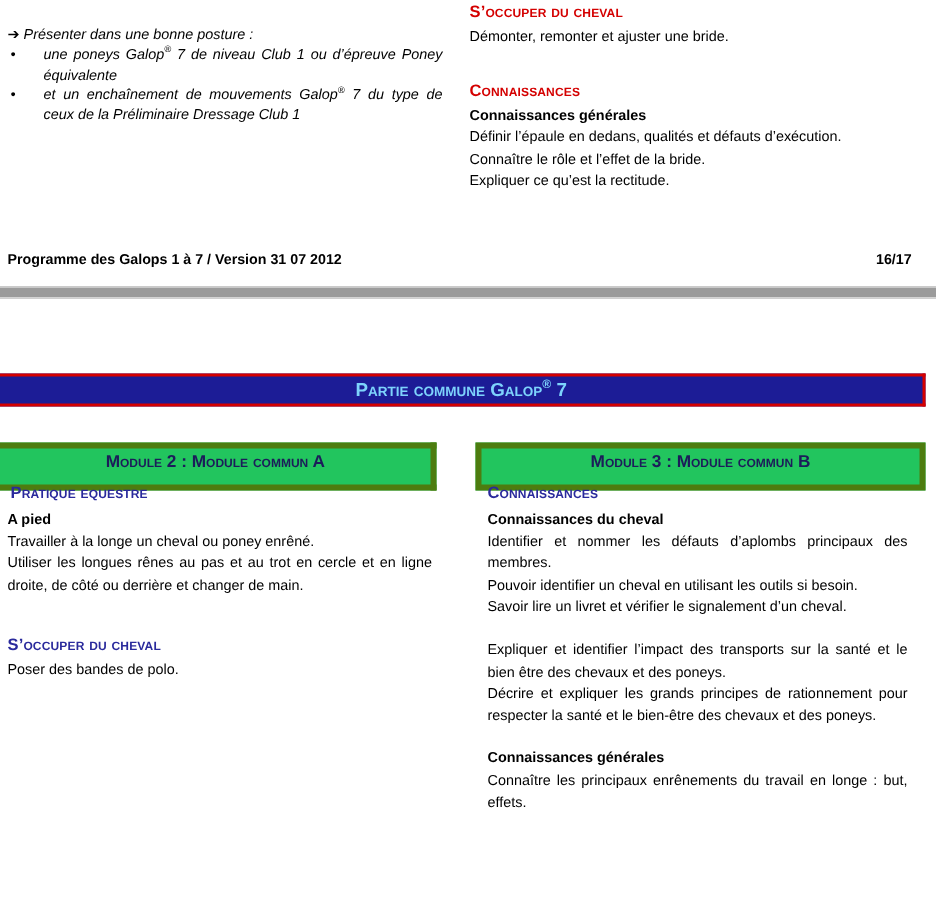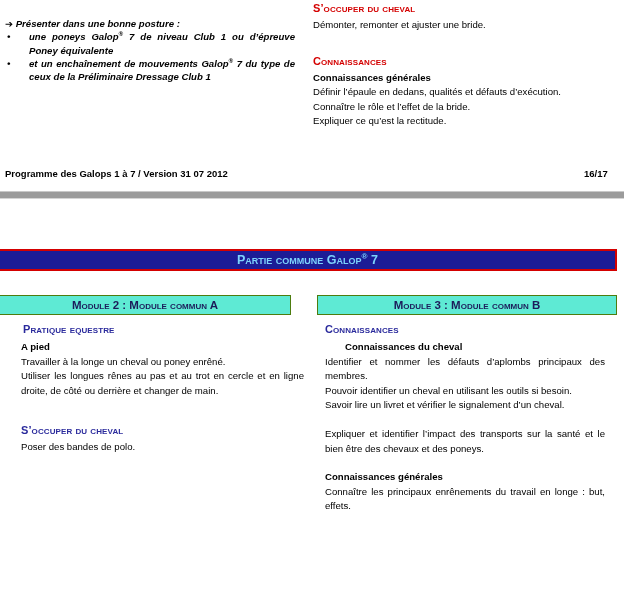--- a/index.html
+++ b/index.html
@@ -1,31 +1,31 @@
 <!DOCTYPE html>
 <html><head>
 <meta charset="utf-8">
 <style>
   html, body { margin:0; padding:0; background:#ffffff; }
   body { width:624px; height:611px; position:relative; overflow:hidden;
          font-family:"Liberation Sans", "DejaVu Sans", sans-serif; color:#000; font-size:9.6px; }
   .abs { position:absolute; }
-  .it-bold { font-style:italic; font-weight:bold; line-height:13.3px; }
+  .it-bold { font-style:italic; font-weight:normal; line-height:13.3px; }
   .bul-row { display:flex; }
   .bul { width:22px; text-align:left; padding-left:2px; }
   .just { text-align:justify; }
   .red-h { color:#d40000; font-weight:bold; font-variant:small-caps; font-size:11px; letter-spacing:0.1px; }
   .blue-h { color:#2a2a9c; font-weight:bold; font-variant:small-caps; font-size:11px; letter-spacing:0.1px; }
   .txt { line-height:14.6px; }
   .b { font-weight:bold; }
   .footer { font-weight:bold; font-size:9.5px; }
   .sep { left:0; width:624px; top:191px; height:8px; background:#9b9b9b; border-top:1px solid #c8c8c8; border-bottom:1px solid #d4d4d4; box-sizing:border-box; }
   .banner { left:0; top:249px; width:617px; height:22px; background:#1c1c96; border:2px solid #d40000; border-left:none; box-sizing:border-box;
             color:#7dd3fc; font-weight:bold; font-variant:small-caps; font-size:12.5px; text-align:center; line-height:18px; }
-  .modbox { top:295px; height:20px; background:#5eead4; border:1px solid #4d7c0f; box-sizing:border-box;
+  .modbox { top:295px; height:32px; background:#22c55e; border:4px solid #4d7c0f; box-sizing:border-box;
             color:#1c1c5a; font-weight:bold; font-variant:small-caps; font-size:11.5px; text-align:center; line-height:18px; }
   sup { font-size:65%; line-height:0; }
 </style>
 </head>
 <body>
 
 <div class="abs it-bold" style="left:5px; top:17px; width:290px;">
   <div>
     <span>➔</span>
     <span>Présenter dans une bonne posture :</span>
@@ -55,33 +55,34 @@
 
 <div class="abs sep"></div>
 
 <div class="abs banner">
   <span>Partie commune Galop</span><sup>®</sup><span> 7</span>
 </div>
 
 <div class="abs modbox" style="left:0; width:291px; border-left:none;">Module 2 : Module commun A</div>
 <div class="abs modbox" style="left:317px; width:300px;">Module 3 : Module commun B</div>
 
-<div class="abs" style="left:21px; top:323px; width:283px;">
+<div class="abs" style="left:5px; top:323px; width:283px;">
   <div class="blue-h" style="padding-left:2px;">Pratique equestre</div>
   <div class="txt b" style="margin-top:5px;">A pied</div>
   <div class="txt just">Travailler à la longe un cheval ou poney enrêné.</div>
   <div class="txt just">Utiliser les longues rênes au pas et au trot en cercle et en ligne droite, de côté ou derrière et changer de main.</div>
   <div class="blue-h" style="margin-top:26px;">S’occuper du cheval</div>
   <div class="txt" style="margin-top:4px;">Poser des bandes de polo.</div>
 </div>
 
 <div class="abs" style="left:325px; top:323px; width:280px;">
   <div class="blue-h">Connaissances</div>
-  <div class="txt b" style="margin-top:5px;margin-left:20px;">Connaissances du cheval</div>
+  <div class="txt b" style="margin-top:5px;">Connaissances du cheval</div>
   <div class="txt just">Identifier et nommer les défauts d’aplombs principaux des membres.</div>
   <div class="txt just">Pouvoir identifier un cheval en utilisant les outils si besoin.</div>
   <div class="txt just">Savoir lire un livret et vérifier le signalement d’un cheval.</div>
   <div style="height:14px;"></div>
   <div class="txt just">Expliquer et identifier l’impact des transports sur la santé et le bien être des chevaux et des poneys.</div>
+  <div class="txt just">Décrire et expliquer les grands principes de rationnement pour respecter la santé et le bien-être des chevaux et des poneys.</div>
   <div style="height:14px;"></div>
   <div class="txt b">Connaissances générales</div>
   <div class="txt just">Connaître les principaux enrênements du travail en longe : but, effets.</div>
 </div>
 
 </body></html>

